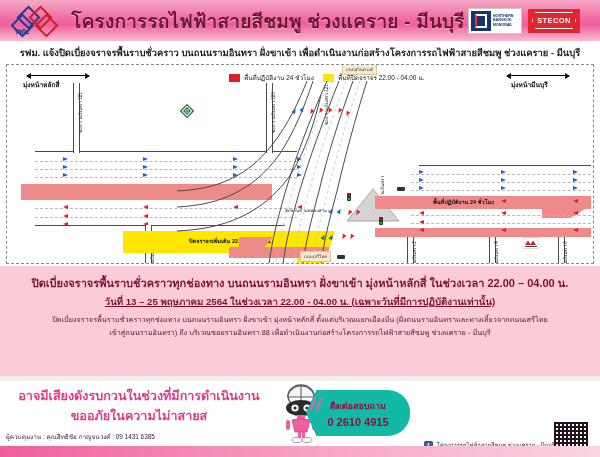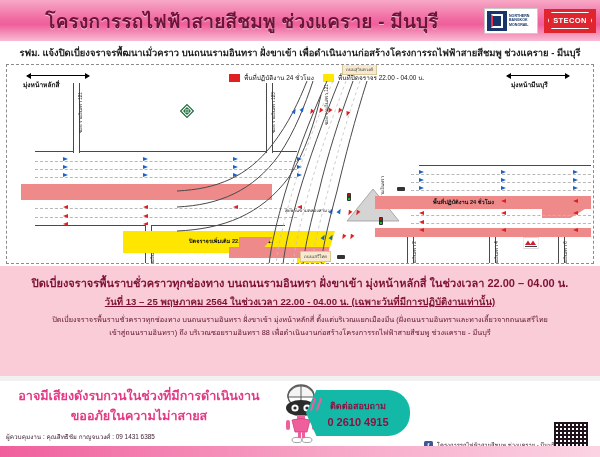--- a/index.html
+++ b/index.html
@@ -27,21 +27,21 @@
     width:62px;height:32px;margin-left:6px;position:relative;flex:0 0 auto;
   }
   .logo-mrta .dia{
     position:absolute;width:13px;height:13px;transform:rotate(45deg);border:2.4px solid #1b3f96;
   }
   .logo-mrta .dia.r{border-color:#d51c29;}
   .logo-mrta .txt{
     position:absolute;left:8px;bottom:-1px;font-size:8px;font-weight:bold;color:#1b3f96;
     letter-spacing:-.5px;font-style:italic;
   }
-  .logo-right{display:flex;align-items:center;gap:6px;margin-right:4px;flex:0 0 auto;}
+  .logo-right{display:flex;align-items:center;gap:6px;margin-right:20px;flex:0 0 auto;}
   .logo-nbm{
     width:54px;height:26px;background:#fff;border:1px solid #c9c9c9;
     display:flex;align-items:center;gap:2px;padding:0 2px;box-sizing:border-box;
   }
   .logo-nbm .sq{
     width:20px;height:20px;background:#17356b;position:relative;flex:0 0 auto;
   }
   .logo-nbm .sq:after{
     content:"";position:absolute;left:4px;top:3px;width:12px;height:14px;
     border:2px solid #fff;border-left-color:#e8304a;box-sizing:border-box;
@@ -141,35 +141,42 @@
     background:linear-gradient(90deg,#f05f9c 0%,#f7a6c7 55%,#fbd4e3 100%);}
   .credit{position:absolute;left:6px;top:56px;font-size:6.4px;color:#3a1a28;white-space:nowrap;}
   .topbar-pink{position:absolute;left:0;top:0;width:600px;height:5px;background:#f1f1f1;}
 </style>
 </head>
 <body>
 
 <div id="page">
 
   <div class="hdr">
+    <div class="logo-mrta">
+      <div class="dia" style="left:14px;top:4px;"></div>
+      <div class="dia r" style="left:26px;top:4px;"></div>
+      <div class="dia" style="left:8px;top:12px;"></div>
+      <div class="dia r" style="left:32px;top:12px;"></div>
+      <div class="txt">รฟม.</div>
+    </div>
     <div class="hdr-title">โครงการรถไฟฟ้าสายสีชมพู ช่วงแคราย - มีนบุรี</div>
     <div class="logo-right">
       <div class="logo-nbm">
         <div class="sq"></div>
         <div class="nm">NORTHERN BANGKOK MONORAIL</div>
       </div>
       <div class="logo-stecon">
         <div class="d">
             <span>STECON</span>
           </div>
       </div>
     </div>
   </div>
 
-  <div class="subhdr">รฟม. แจ้งปิดเบี่ยงจราจรพื้ฒนาเมั่วคราว บนถนนรามอินทรา ฝั่งขาเข้า เพื่อดำเนินงานก่อสร้างโครงการรถไฟฟ้าสายสีชมพู ช่วงแคราย - มีนบุรี</div>
+  <div class="subhdr">รฟม. แจ้งปิดเบี่ยงจราจรพื้นราบชั่วคราว บนถนนรามอินทรา ฝั่งขาเข้า เพื่อดำเนินงานก่อสร้างโครงการรถไฟฟ้าสายสีชมพู ช่วงแคราย - มีนบุรี</div>
 
   <div class="map">
 
     <div class="arrowline" style="left:20px;top:10px;width:62px;"></div>
     <div class="dirlbl" style="left:16px;top:14px;">มุ่งหน้าหลักสี่</div>
     <div class="arrowline" style="left:500px;top:10px;width:62px;"></div>
     <div class="dirlbl" style="left:504px;top:14px;">มุ่งหน้ามีนบุรี</div>
 
     <div class="legend" style="left:222px;top:8px;">
       <span class="sw" style="background:#e02020;"></span>

